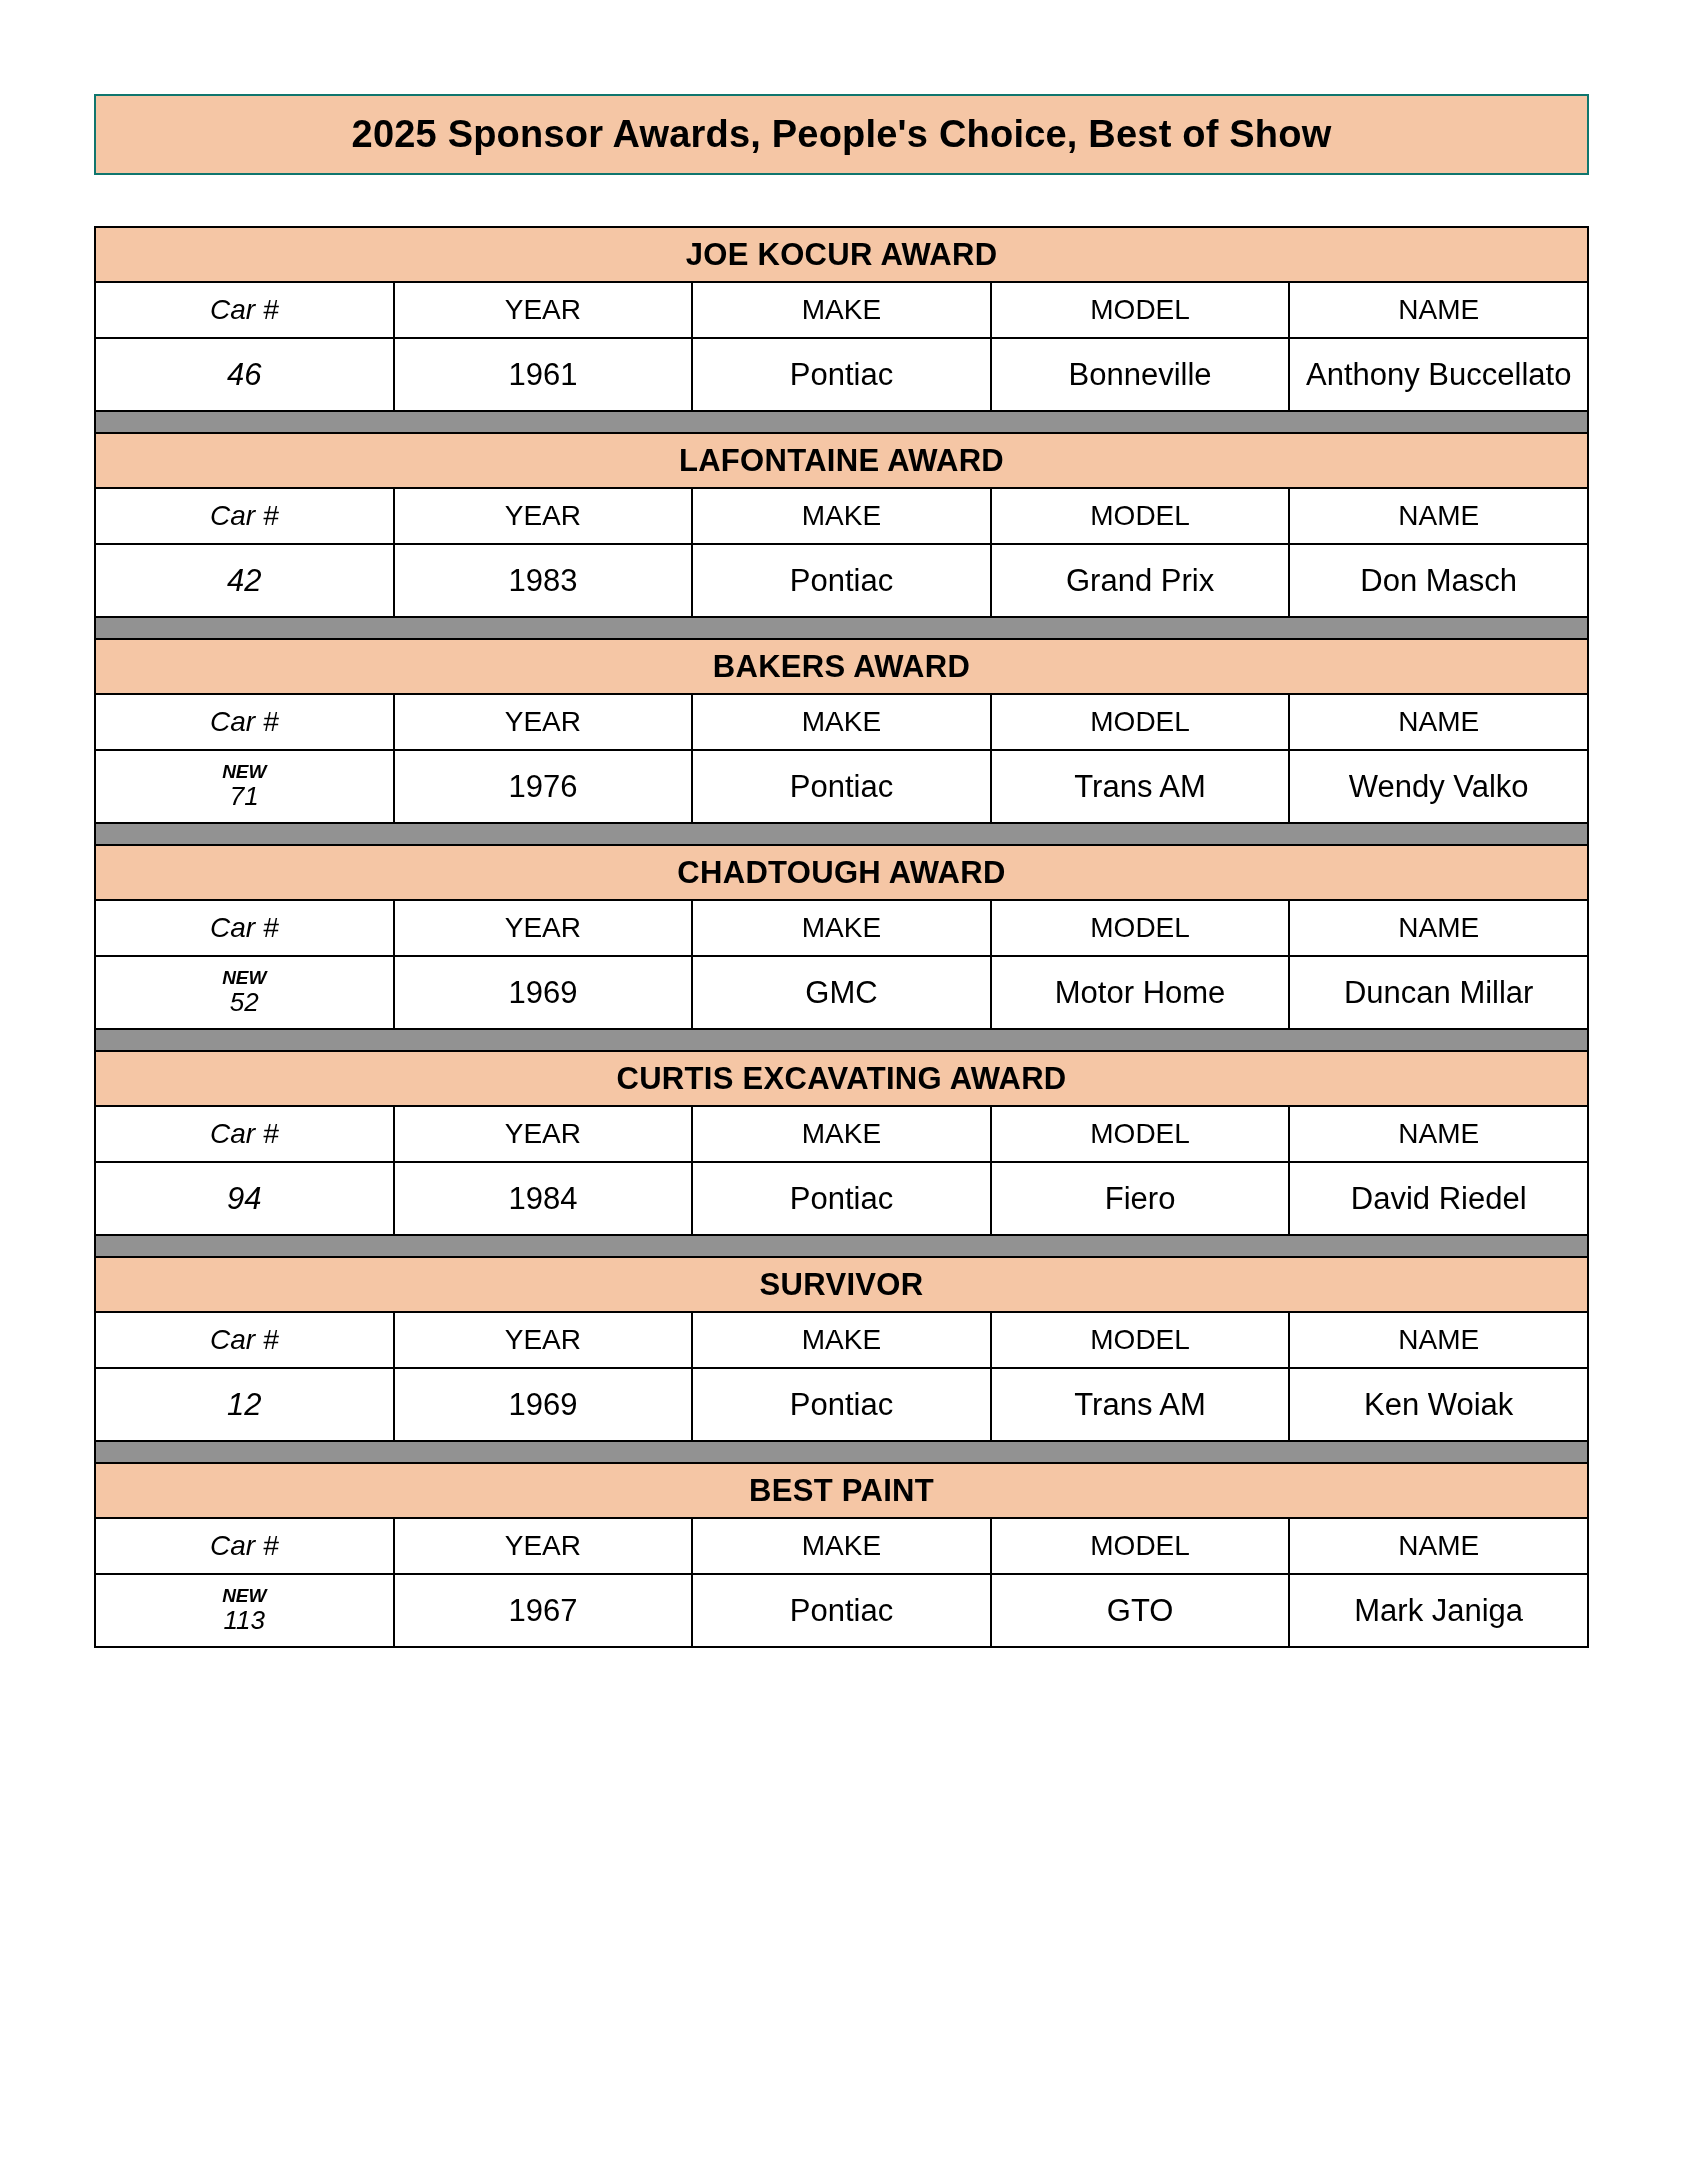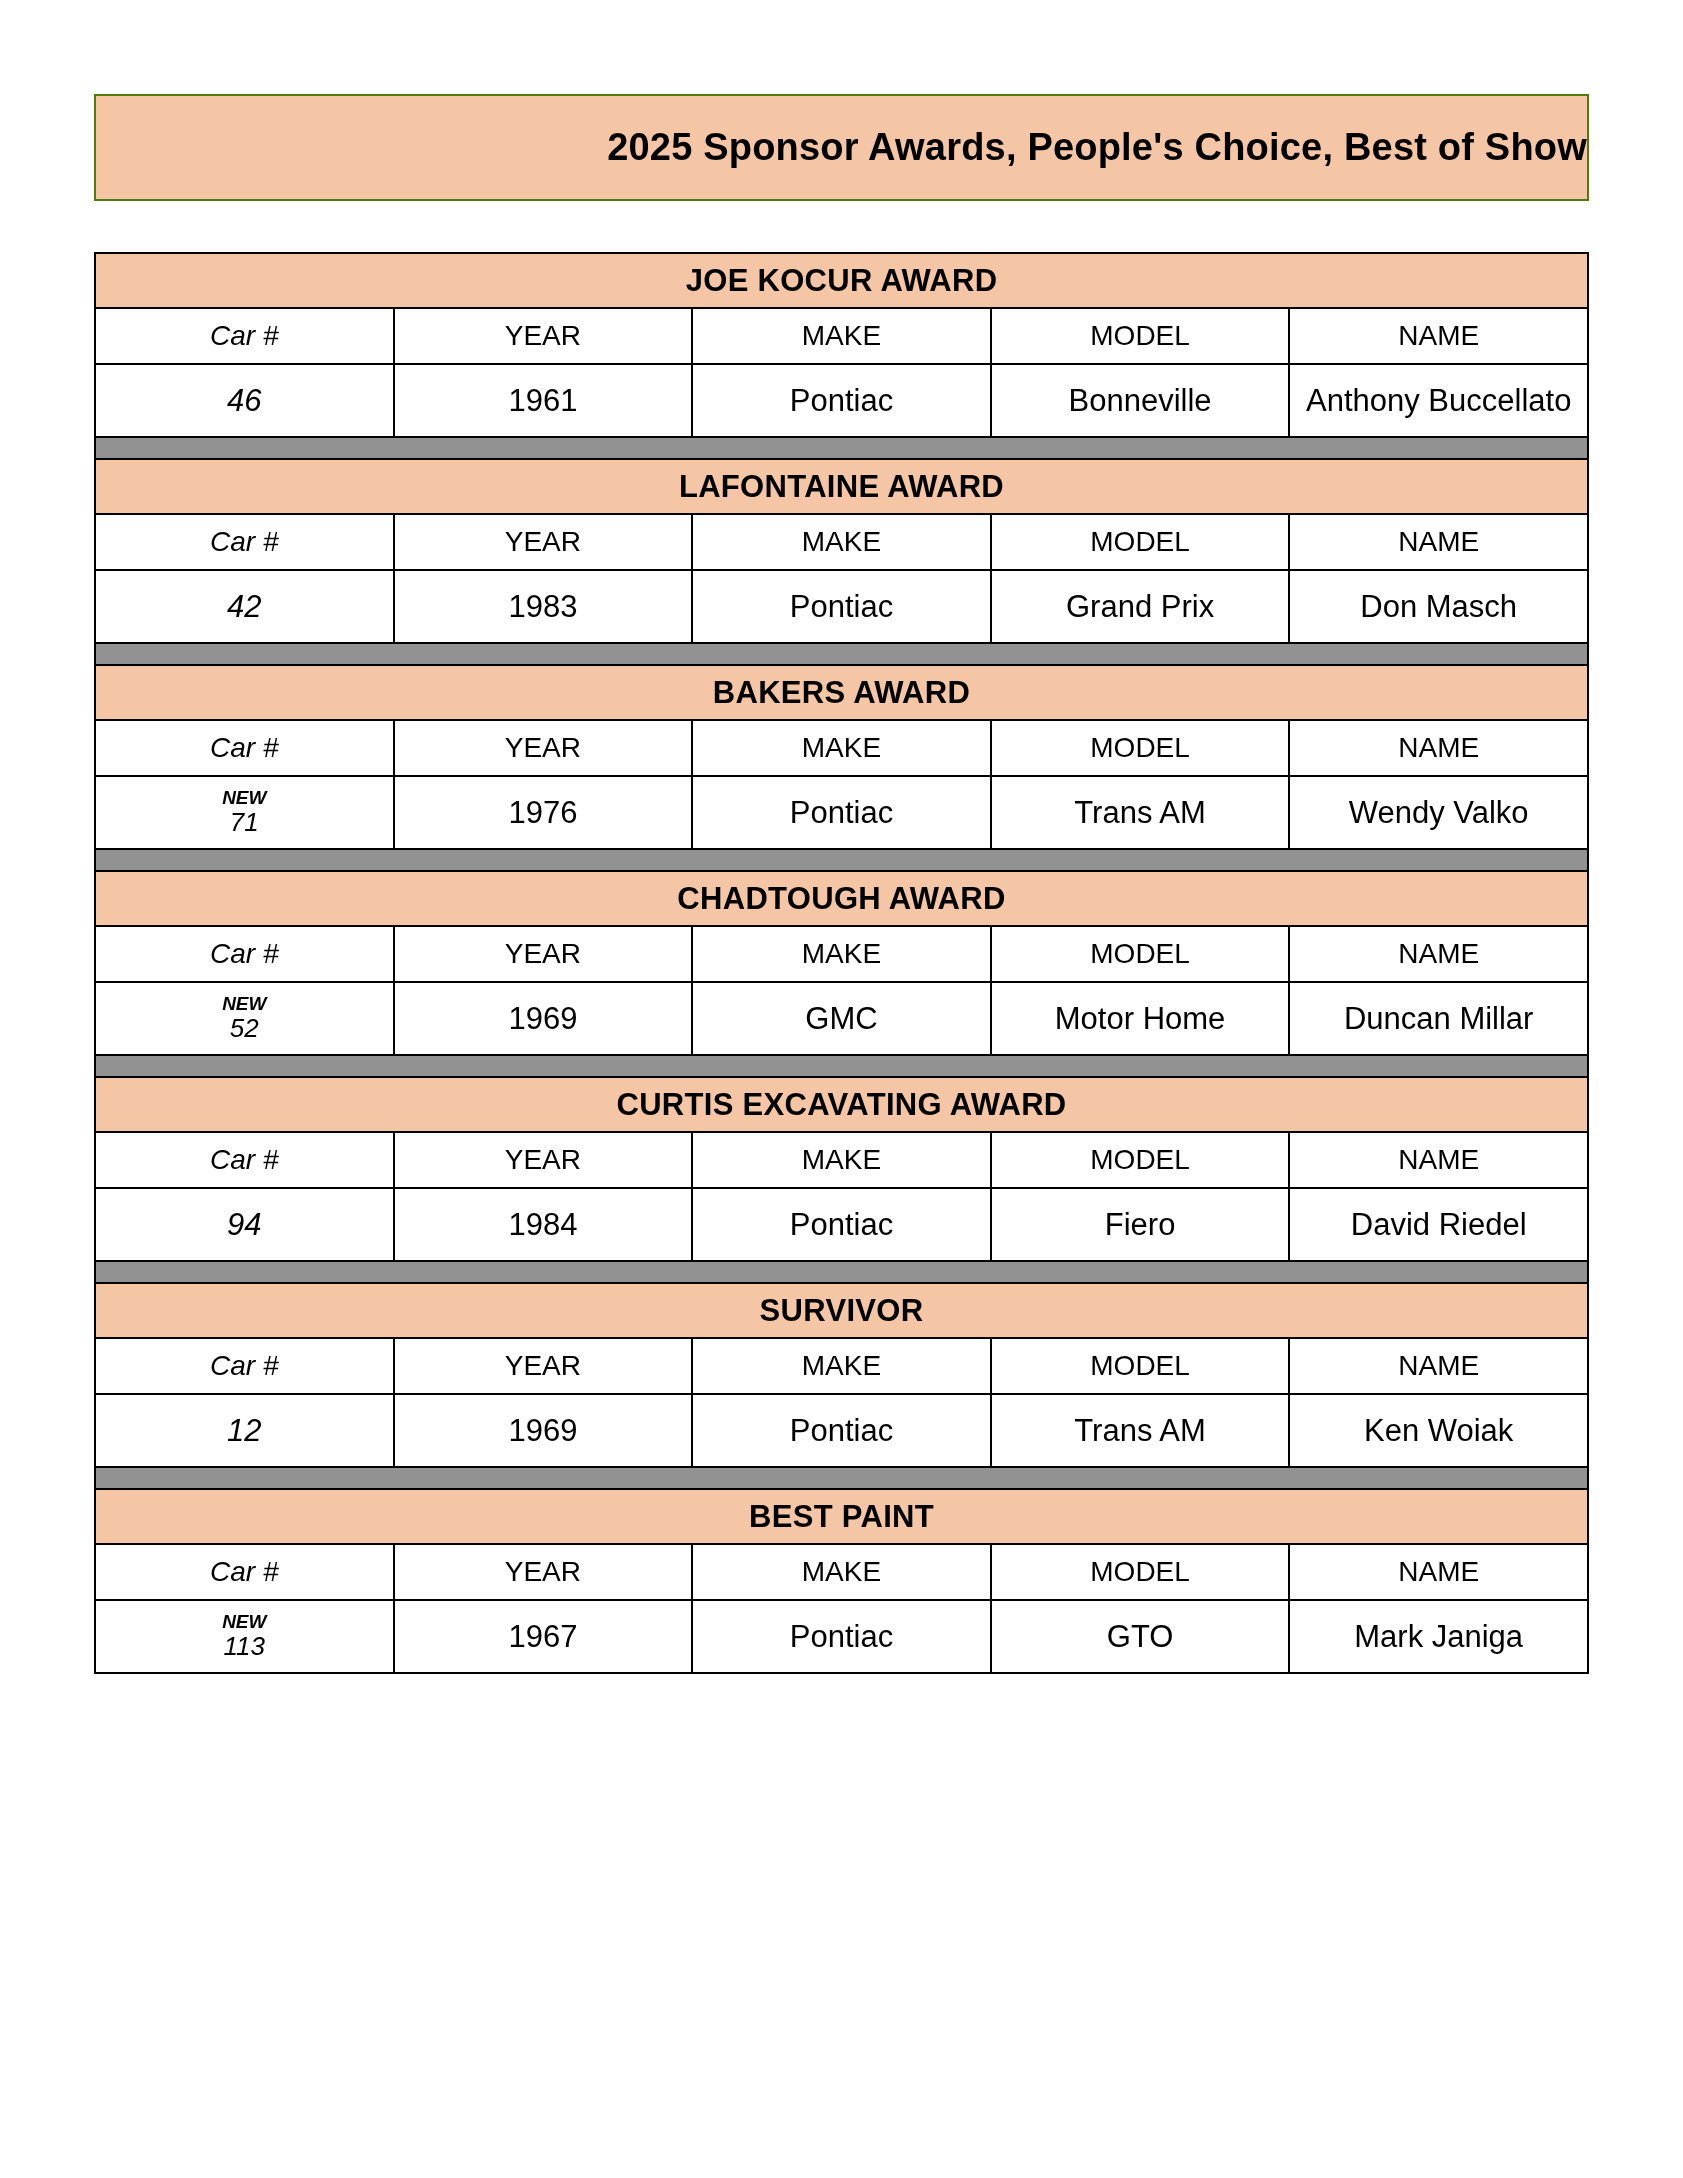--- a/index.html
+++ b/index.html
@@ -16,25 +16,25 @@
   }
   .page {
     position: relative;
     width: 1683px;
     height: 2178px;
     box-sizing: border-box;
     padding: 94px 94px 0 94px;
   }
   .title-bar {
     background: #F5C6A5;
-    border: 2px solid #4d7c0f;
-    height: 107px;
+    border: 2px solid #0f766e;
+    height: 81px;
     display: flex;
     align-items: center;
-    justify-content: flex-end;
+    justify-content: center;
     box-sizing: border-box;
   }
   .title-bar .title-text {
     font-size: 38px;
     font-weight: bold;
     letter-spacing: 0.2px;
     color: #000000;
   }
   .spacer-top {
     height: 51px;

